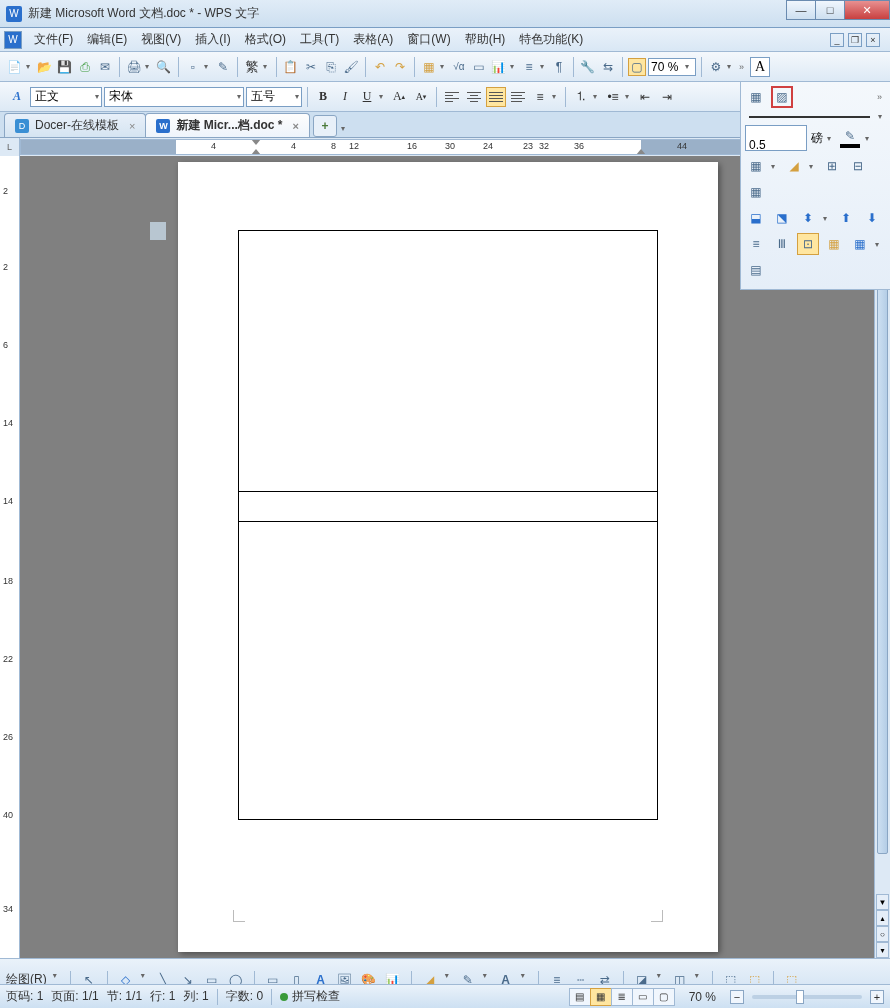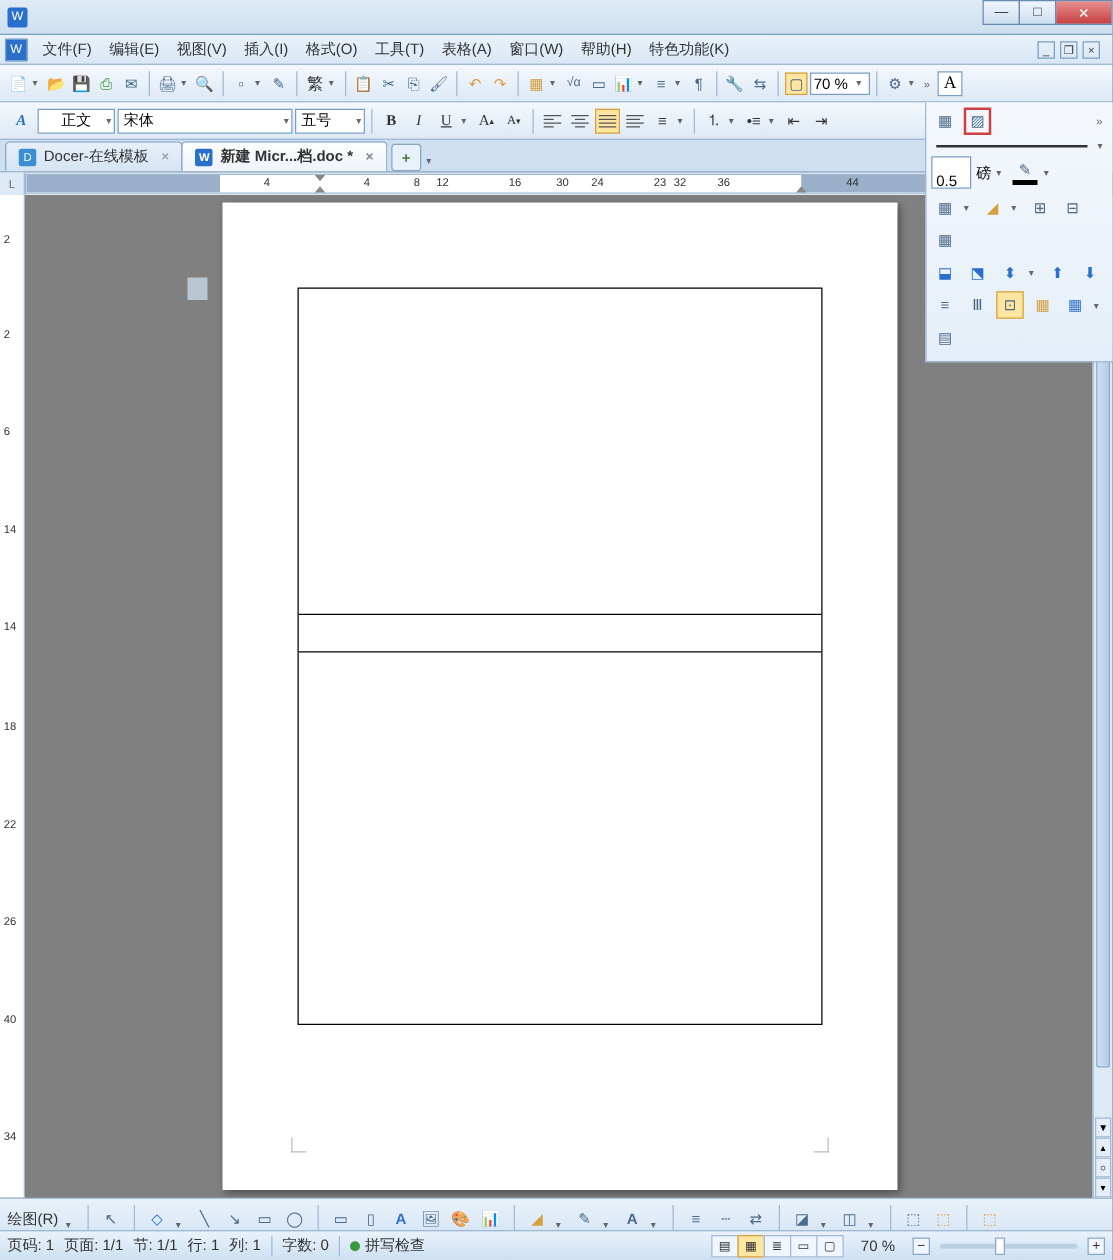--- a/index.html
+++ b/index.html
@@ -28,38 +28,38 @@
 .tb-drop { width: 8px; font-size: 8px; color:#666; }
 .zoom-box { width: 48px; height: 18px; border: 1px solid #7a9ec4; background:#fff; font-size:11px; padding:0 2px; display:flex; align-items:center; }
 .tb-chevrons { margin-left: 2px; font-size:9px; color:#666; }
 .font-big-a { width:20px; height:20px; border:1px solid #7a9ec4; background:#fff; display:flex; align-items:center; justify-content:center; font-family:serif; font-size:14px; margin-left:4px;}
 
 
 .fmtbar { height: 30px; background: linear-gradient(#f4f8fc,#dde9f5); border-bottom: 1px solid #a0b9d4; display: flex; align-items: center; padding: 0 6px; gap: 2px; }
 .style-aa { width:22px; height:20px; display:flex; align-items:center; justify-content:center; color:#2a6fcc; font-style:italic; font-weight:bold; font-family:serif;}
 .combo { height: 20px; border: 1px solid #7a9ec4; background:#fff; display:flex; align-items:center; padding:0 4px; font-size:12px; position:relative;}
 .combo .drop { position:absolute; right:2px; font-size:8px; color:#666;}
-.combo.style { width: 62px; justify-content: center; }
+.combo.style { width: 72px; }
 .combo.font { width: 140px; }
 .combo.size { width: 56px; }
 .fmt-btn { width: 20px; height: 20px; display:flex; align-items:center; justify-content:center; color:#333;}
 .fmt-btn.bold { font-weight:bold; font-family:serif;}
 .fmt-btn.italic { font-style:italic; font-family:serif;}
 .fmt-btn.underline { text-decoration:underline; font-family:serif;}
 .fmt-btn.active { background:#ffe6a0; border:1px solid #d4a040; }
 .align-icon { width:18px; height:18px; display:flex; flex-direction:column; justify-content:center; gap:2px; padding:2px;}
 .align-icon span { height:1px; background:#555;}
 
 
 .side-panel { position:absolute; right:0; top:82px; width:150px; background:linear-gradient(#f4f8fc,#e5eef8); border-left:1px solid #a0b9d4; border-bottom:1px solid #a0b9d4; padding:4px; z-index:5;}
 .side-row { display:flex; align-items:center; gap:4px; margin-bottom:4px; flex-wrap:wrap;}
 .side-icon { width:22px; height:22px; border:1px solid transparent; display:flex; align-items:center; justify-content:center; font-size:12px; color:#4a6a8a;}
 .side-icon.highlighted { border:2px solid #d04040; }
 .side-line { flex:1; height:2px; background:#333; margin:0 4px;}
-.side-combo { width:32px; height:18px; border:1px solid #7a9ec4; background:#fff; font-size:11px; padding:12px 3px;}
+.side-combo { width:62px; height:18px; border:1px solid #7a9ec4; background:#fff; font-size:11px; padding:12px 3px;}
 .pen-color { width:20px; height:4px; background:#000;}
 .side-chevrons { margin-left: auto; font-size:9px; color:#666; padding-right:4px;}
 
 
 .doc-tabs { height: 26px; background:#cddff0; border-bottom:1px solid #8aa6c4; display:flex; align-items:flex-end; padding-left:4px; gap:0;}
 .doc-tab { height:24px; padding:0 10px; display:flex; align-items:center; gap:6px; border:1px solid #8aa6c4; border-bottom:none; background:linear-gradient(#e8f0f9,#d5e4f2); border-top-left-radius:4px; border-top-right-radius:4px; margin-right:-1px; font-size:12px; color:#333;}
 .doc-tab.active { background:linear-gradient(#fdfdfd,#eef4fb); font-weight:bold;}
 .doc-tab .tab-icon { width:14px; height:14px; background:#2a6fcc; color:#fff; font-size:9px; display:flex; align-items:center; justify-content:center; border-radius:2px;}
 .doc-tab .tab-icon.d { background:#3a8fd4;}
 .doc-tab .close { font-size:11px; color:#888; margin-left:4px;}
@@ -83,41 +83,42 @@
 .page-mark { position:absolute; width:12px; height:12px;}
 .page .doc-icon { position:absolute; width:16px; height:18px; background:#d0e4f4; left:-28px; top:60px; opacity:0.7;}
 .table-obj { position:absolute; border:1px solid #000;}
 .table-obj .hline { position:absolute; left:0; right:0; height:1px; background:#000;}
 
 .vscroll { position:absolute; right:0; top:18px; bottom:0; width:16px; background:#dde9f5; border-left:1px solid #a0b9d4;}
 .vscroll .thumb { position:absolute; left:2px; right:2px; background:linear-gradient(90deg,#cde0f2,#b4cde6); border:1px solid #8aa6c4; border-radius:2px;}
 .vscroll .btn { position:absolute; left:1px; right:1px; height:16px; background:#e5eef8; border:1px solid #a0b9d4; font-size:8px; display:flex; align-items:center; justify-content:center;}
 
 
-.drawbar { height:26px; background:linear-gradient(#eaf2fa,#d9e7f5); border-top:1px solid #a0b9d4; display:flex; align-items:flex-end; padding:0 6px; gap:6px;}
+.drawbar { height:26px; background:linear-gradient(#eaf2fa,#d9e7f5); border-top:1px solid #a0b9d4; display:flex; align-items:flex-start; padding:12px 6px; gap:6px;}
 .drawbar .label { font-size:12px; color:#333;}
 
 
 .statusbar { height:24px; background:linear-gradient(#eaf2fa,#cde0f2); border-top:1px solid #a0b9d4; display:flex; align-items:center; padding:0 6px; gap:8px; font-size:12px; color:#333;}
 .statusbar .field { white-space:nowrap;}
 .statusbar .spell { display:flex; align-items:center; gap:4px;}
 .statusbar .dot { width:8px; height:8px; background:#3a9a3a; border-radius:50%;}
 .statusbar .spacer { flex:1;}
 .statusbar .view-btns { display:flex; gap:0;}
 .statusbar .vbtn { width:22px; height:18px; border:1px solid #a0b9d4; background:#f0f6fd; display:flex; align-items:center; justify-content:center; font-size:10px; margin-left:-1px;}
 .statusbar .vbtn.active { background:#ffe6a0; border-color:#d4a040;}
 .zoom-slider { width:110px; height:4px; background:#bcd0e4; position:relative; border-radius:2px;}
 .zoom-slider .handle { position:absolute; width:8px; height:14px; background:#fff; border:1px solid #8aa6c4; top:-5px; left:40%;}
 .zoom-pm { width:14px; height:14px; border:1px solid #8aa6c4; background:#f0f6fd; display:flex; align-items:center; justify-content:center; font-size:11px;}
 </style>
 </head>
 <body>
 
 <div class="titlebar">
   <div class="app-icon">W</div>
+  <div class="title">新建 Microsoft Word 文档.doc * - WPS 文字</div>
   <div class="win-controls">
     <div class="win-btn">—</div>
     <div class="win-btn max">□</div>
     <div class="win-btn close">✕</div>
   </div>
 </div>
 
 <div class="menubar">
   <div class="app-menu-icon">W</div>
   <div class="menu-item">文件(F)</div>
@@ -322,21 +323,21 @@
     <div class="ruler-corner">L</div>
     <div class="ruler-h">
       <div class="dark" style="left:0;width:155px"></div>
       <div class="dark" style="left:620px;right:0"></div>
       <span class="num" style="left:190px">4</span>
       <span class="num" style="left:270px">4</span>
       <span class="num" style="left:310px">8</span>
       <span class="num" style="left:328px">12</span>
       <span class="num" style="left:386px">16</span>
       <span class="num" style="left:424px">30</span>
-      <span class="num" style="left:452px">24</span>
+      <span class="num" style="left:462px">24</span>
       <span class="num" style="left:502px">23</span>
       <span class="num" style="left:518px">32</span>
       <span class="num" style="left:553px">36</span>
       <span class="num" style="left:656px">44</span>
       <div class="indent-top" style="left:230px"></div>
       <div class="indent-bot" style="left:230px"></div>
       <div class="indent-bot" style="left:615px"></div>
     </div>
   </div>
   <div class="ruler-v">

